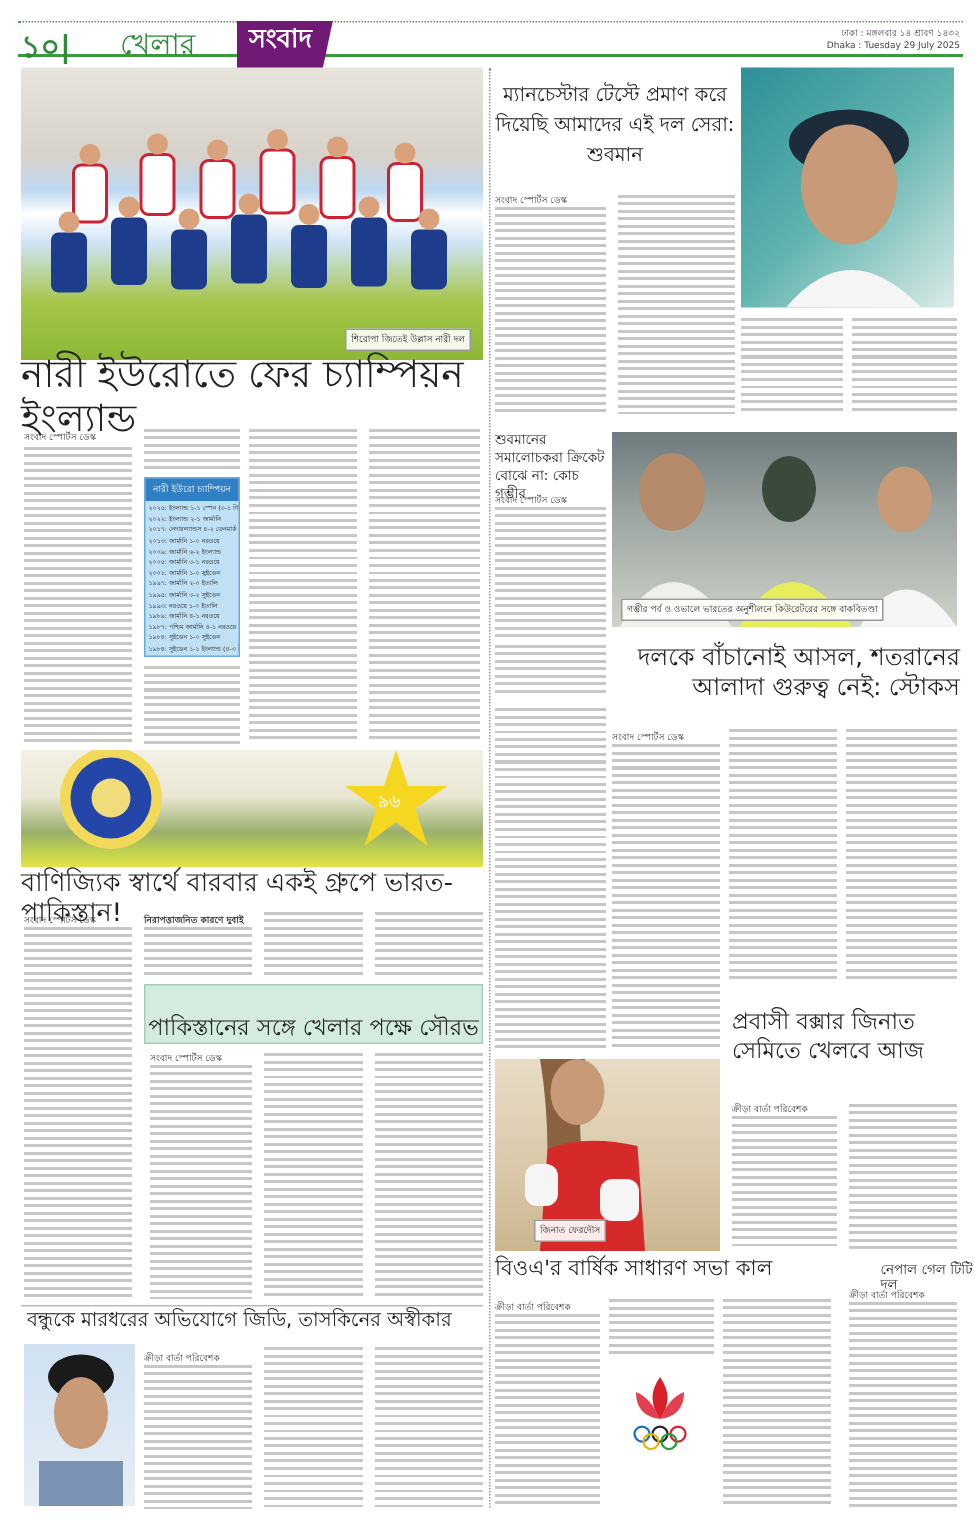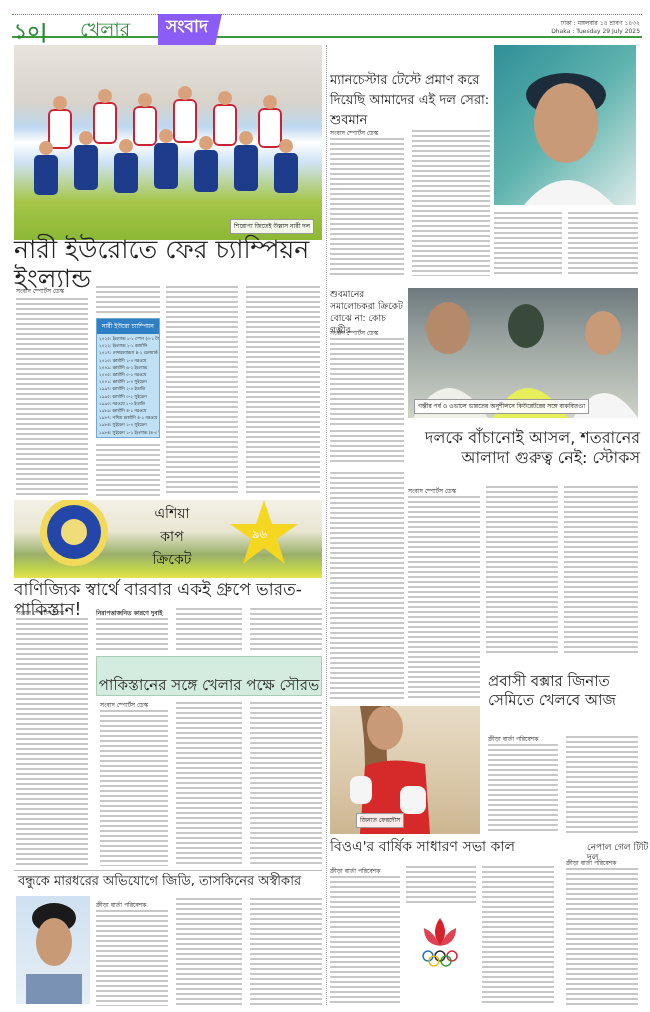--- a/index.html
+++ b/index.html
@@ -2,21 +2,21 @@
 <html><head>
 <meta charset="utf-8">
 <style>
   * { box-sizing: border-box; margin: 0; padding: 0; }
   body { width: 650px; height: 1012px; background: #fff; font-family: "DejaVu Sans", sans-serif; color: #222; position: relative; overflow: hidden; }
   .abs { position: absolute; }
   
   .mast { left: 12px; top: 14px; width: 630px; height: 24px; border-top: 1px dotted #4aa04a; border-bottom: 2px solid #3c9a3c; }
   .pageno { left: 14px; top: 16px; font-size: 20px; color: #2e8b3a; font-weight: bold; }
   .title1 { left: 80px; top: 15px; font-size: 19px; color: #2e8b3a; }
-  .title2 { left: 158px; top: 14px; height: 36px; padding: 0 14px 0 8px; background: #8b5cf6; color: #fff; font-size: 17px; line-height: 24px; clip-path: polygon(0 0, 100% 0, 88% 100%, 0 100%); font-weight: bold; }
+  .title2 { left: 158px; top: 14px; height: 36px; padding: 0 14px 0 8px; background: #701a75; color: #fff; font-size: 17px; line-height: 24px; clip-path: polygon(0 0, 100% 0, 88% 100%, 0 100%); font-weight: bold; }
   .dateline { right: 10px; top: 19px; text-align: right; font-size: 6px; color: #444; line-height: 8px; }
   
   .txt { background: repeating-linear-gradient(#fff 0, #fff 2px, #bdbdbd 2px, #bdbdbd 4px, #fff 4px, #fff 5px); opacity: .85; }
   .byline { font-size: 6px; color: #333; }
   .head { color: #222; line-height: 1.15; }
   .photo { overflow: hidden; }
   .caption { font-size: 6px; background: rgba(255,255,255,.9); color: #222; padding: 1px 3px; border: 1px solid #999; }
   .rule { background: #bbb; }
   .vdots { border-left: 1px dotted #999; }
   .infobox { background: #bfe0f5; border: 1px solid #6aa9d8; }
@@ -101,25 +101,20 @@
 <div class="abs txt" style="left:246px;top:284px;width:74px;height:212px;"></div>
 
 <div class="abs photo" style="left:14px;top:500px;width:308px;height:78px;background:linear-gradient(180deg,#f3f1e6 0%,#e9e6d2 40%,#9ab06a 70%,#c5d64a 90%,#e5e34a 100%);">
   <svg width="308" height="78">
     <circle cx="60" cy="32" r="34" fill="#f3d95a"></circle>
     <circle cx="60" cy="32" r="27" fill="#2346a8"></circle>
     <circle cx="60" cy="32" r="13" fill="#f0dc7a"></circle>
     <polygon points="250,0 258,24 284,24 263,39 271,64 250,48 229,64 237,39 216,24 242,24" fill="#f5d620"></polygon>
     <text x="238" y="38" font-size="12" fill="#fff" font-family="DejaVu Sans, sans-serif">ঌ৬</text>
   </svg>
-  <div class="abs" style="left:128px;top:2px;width:60px;text-align:center;font-size:14px;line-height:23px;color:#111;">
-    <div>এশিয়া</div>
-    <div>কাপ</div>
-    <div>ক্রিকেট</div>
-  </div>
 </div>
 <div class="abs head" style="left:14px;top:580px;width:310px;font-size:17px;">বাণিজ্যিক স্বার্থে বারবার একই গ্রুপে ভারত-পাকিস্তান!</div>
 <div class="abs byline" style="left:16px;top:608px;">সংবাদ স্পোর্টস ডেস্ক</div>
 <div class="abs txt" style="left:16px;top:616px;width:72px;height:250px;"></div>
 <div class="abs byline" style="left:96px;top:608px;font-weight:bold;">নিরাপত্তাজনিত কারণে দুবাই</div>
 <div class="abs txt" style="left:96px;top:616px;width:72px;height:36px;"></div>
 <div class="abs txt" style="left:176px;top:606px;width:66px;height:46px;"></div>
 <div class="abs txt" style="left:250px;top:606px;width:72px;height:46px;"></div>
 
 <div class="abs shadebox" style="left:96px;top:656px;width:226px;height:40px;">
@@ -140,21 +135,21 @@
     <rect x="10" y="78" width="56" height="30" fill="#7a93b4"></rect>
   </svg>
 </div>
 <div class="abs byline" style="left:96px;top:900px;">ক্রীড়া বার্তা পরিবেশক</div>
 <div class="abs txt" style="left:96px;top:908px;width:72px;height:98px;"></div>
 <div class="abs txt" style="left:176px;top:896px;width:66px;height:110px;"></div>
 <div class="abs txt" style="left:250px;top:896px;width:72px;height:110px;"></div>
 
 <div class="abs vdots" style="left:326px;top:45px;height:960px;"></div>
 
-<div class="abs head" style="left:330px;top:70px;width:160px;font-size:13px;line-height:20px;">ম্যানচেস্টার টেস্টে প্রমাণ করে দিয়েছি আমাদের এই দল সেরা: শুবমান</div>
+<div class="abs head" style="left:330px;top:54px;width:160px;font-size:13px;line-height:20px;text-align:center;">ম্যানচেস্টার টেস্টে প্রমাণ করে দিয়েছি আমাদের এই দল সেরা: শুবমান</div>
 <div class="abs photo" style="left:494px;top:45px;width:142px;height:160px;background:linear-gradient(135deg,#2f8f98 0%,#5fb3ae 50%,#dcebe8 100%);">
   <svg width="142" height="160">
     <ellipse cx="72" cy="50" rx="40" ry="22" fill="#1c2c3a"></ellipse>
     <ellipse cx="72" cy="78" rx="32" ry="40" fill="#c99a78"></ellipse>
     <path d="M30 160 Q72 110 120 160 Z" fill="#f5f5f5"></path>
   </svg>
 </div>
 <div class="abs byline" style="left:330px;top:128px;">সংবাদ স্পোর্টস ডেস্ক</div>
 <div class="abs txt" style="left:330px;top:136px;width:74px;height:140px;"></div>
 <div class="abs txt" style="left:412px;top:128px;width:78px;height:148px;"></div>

